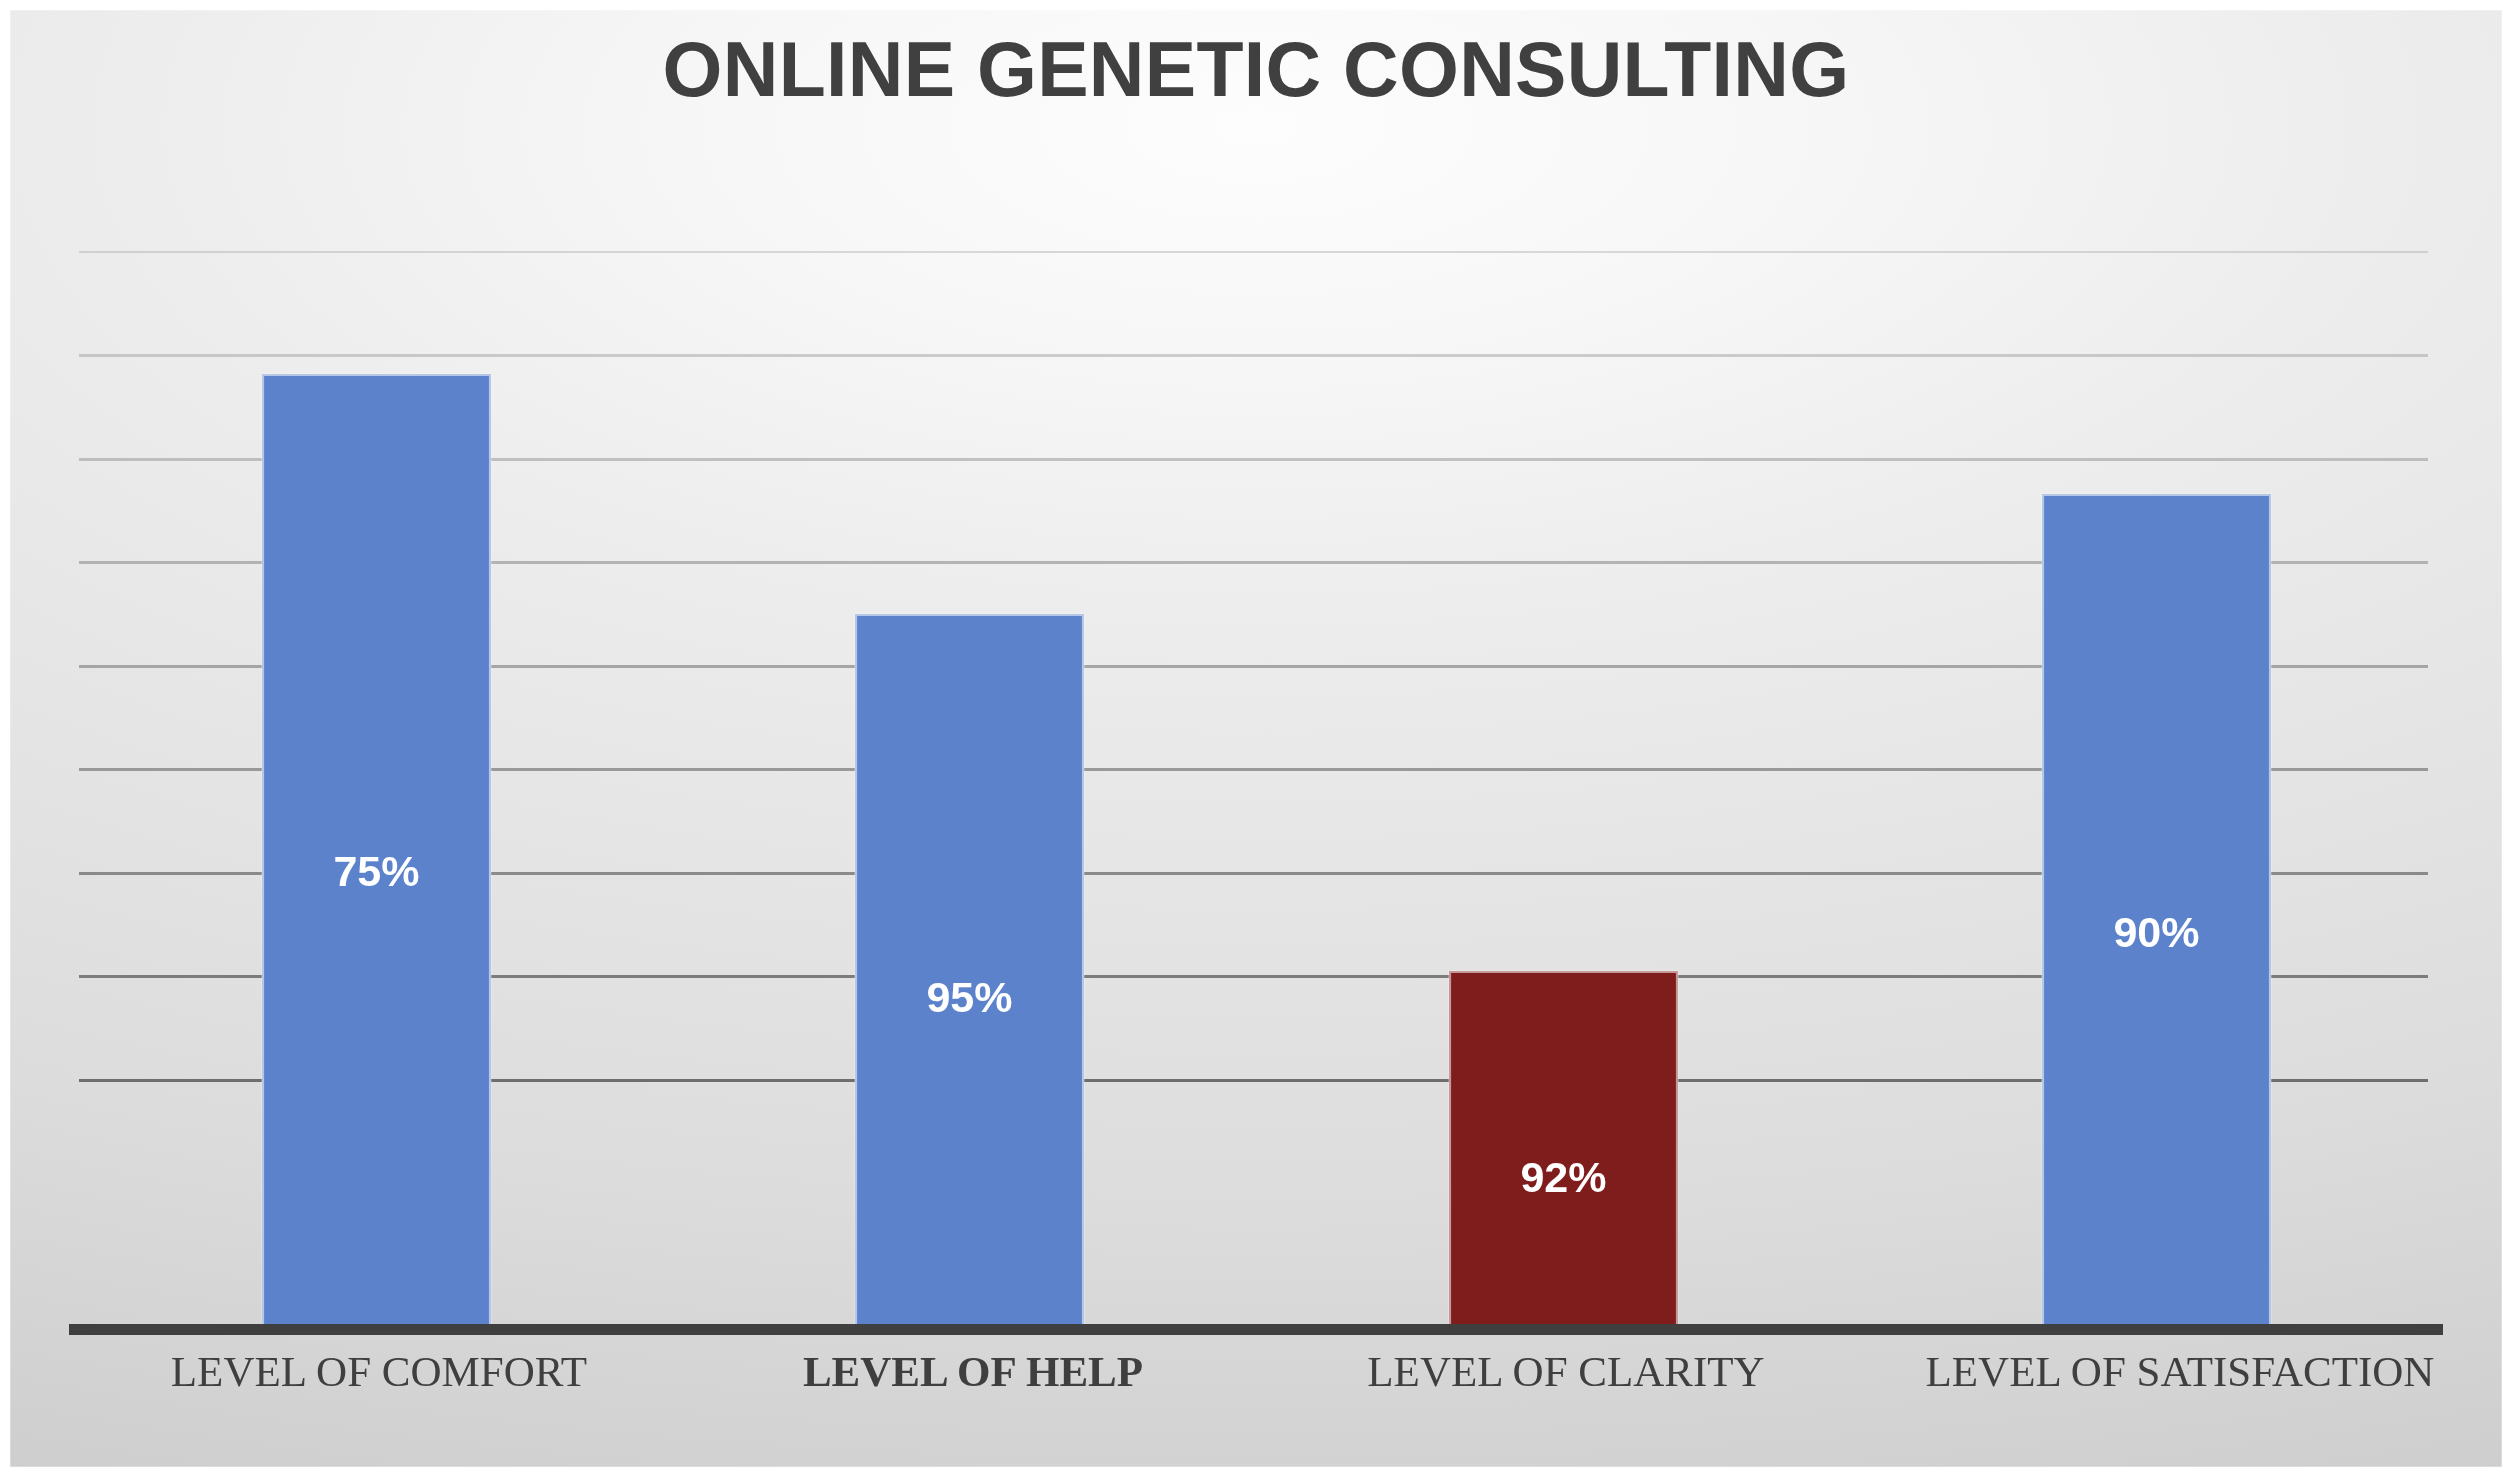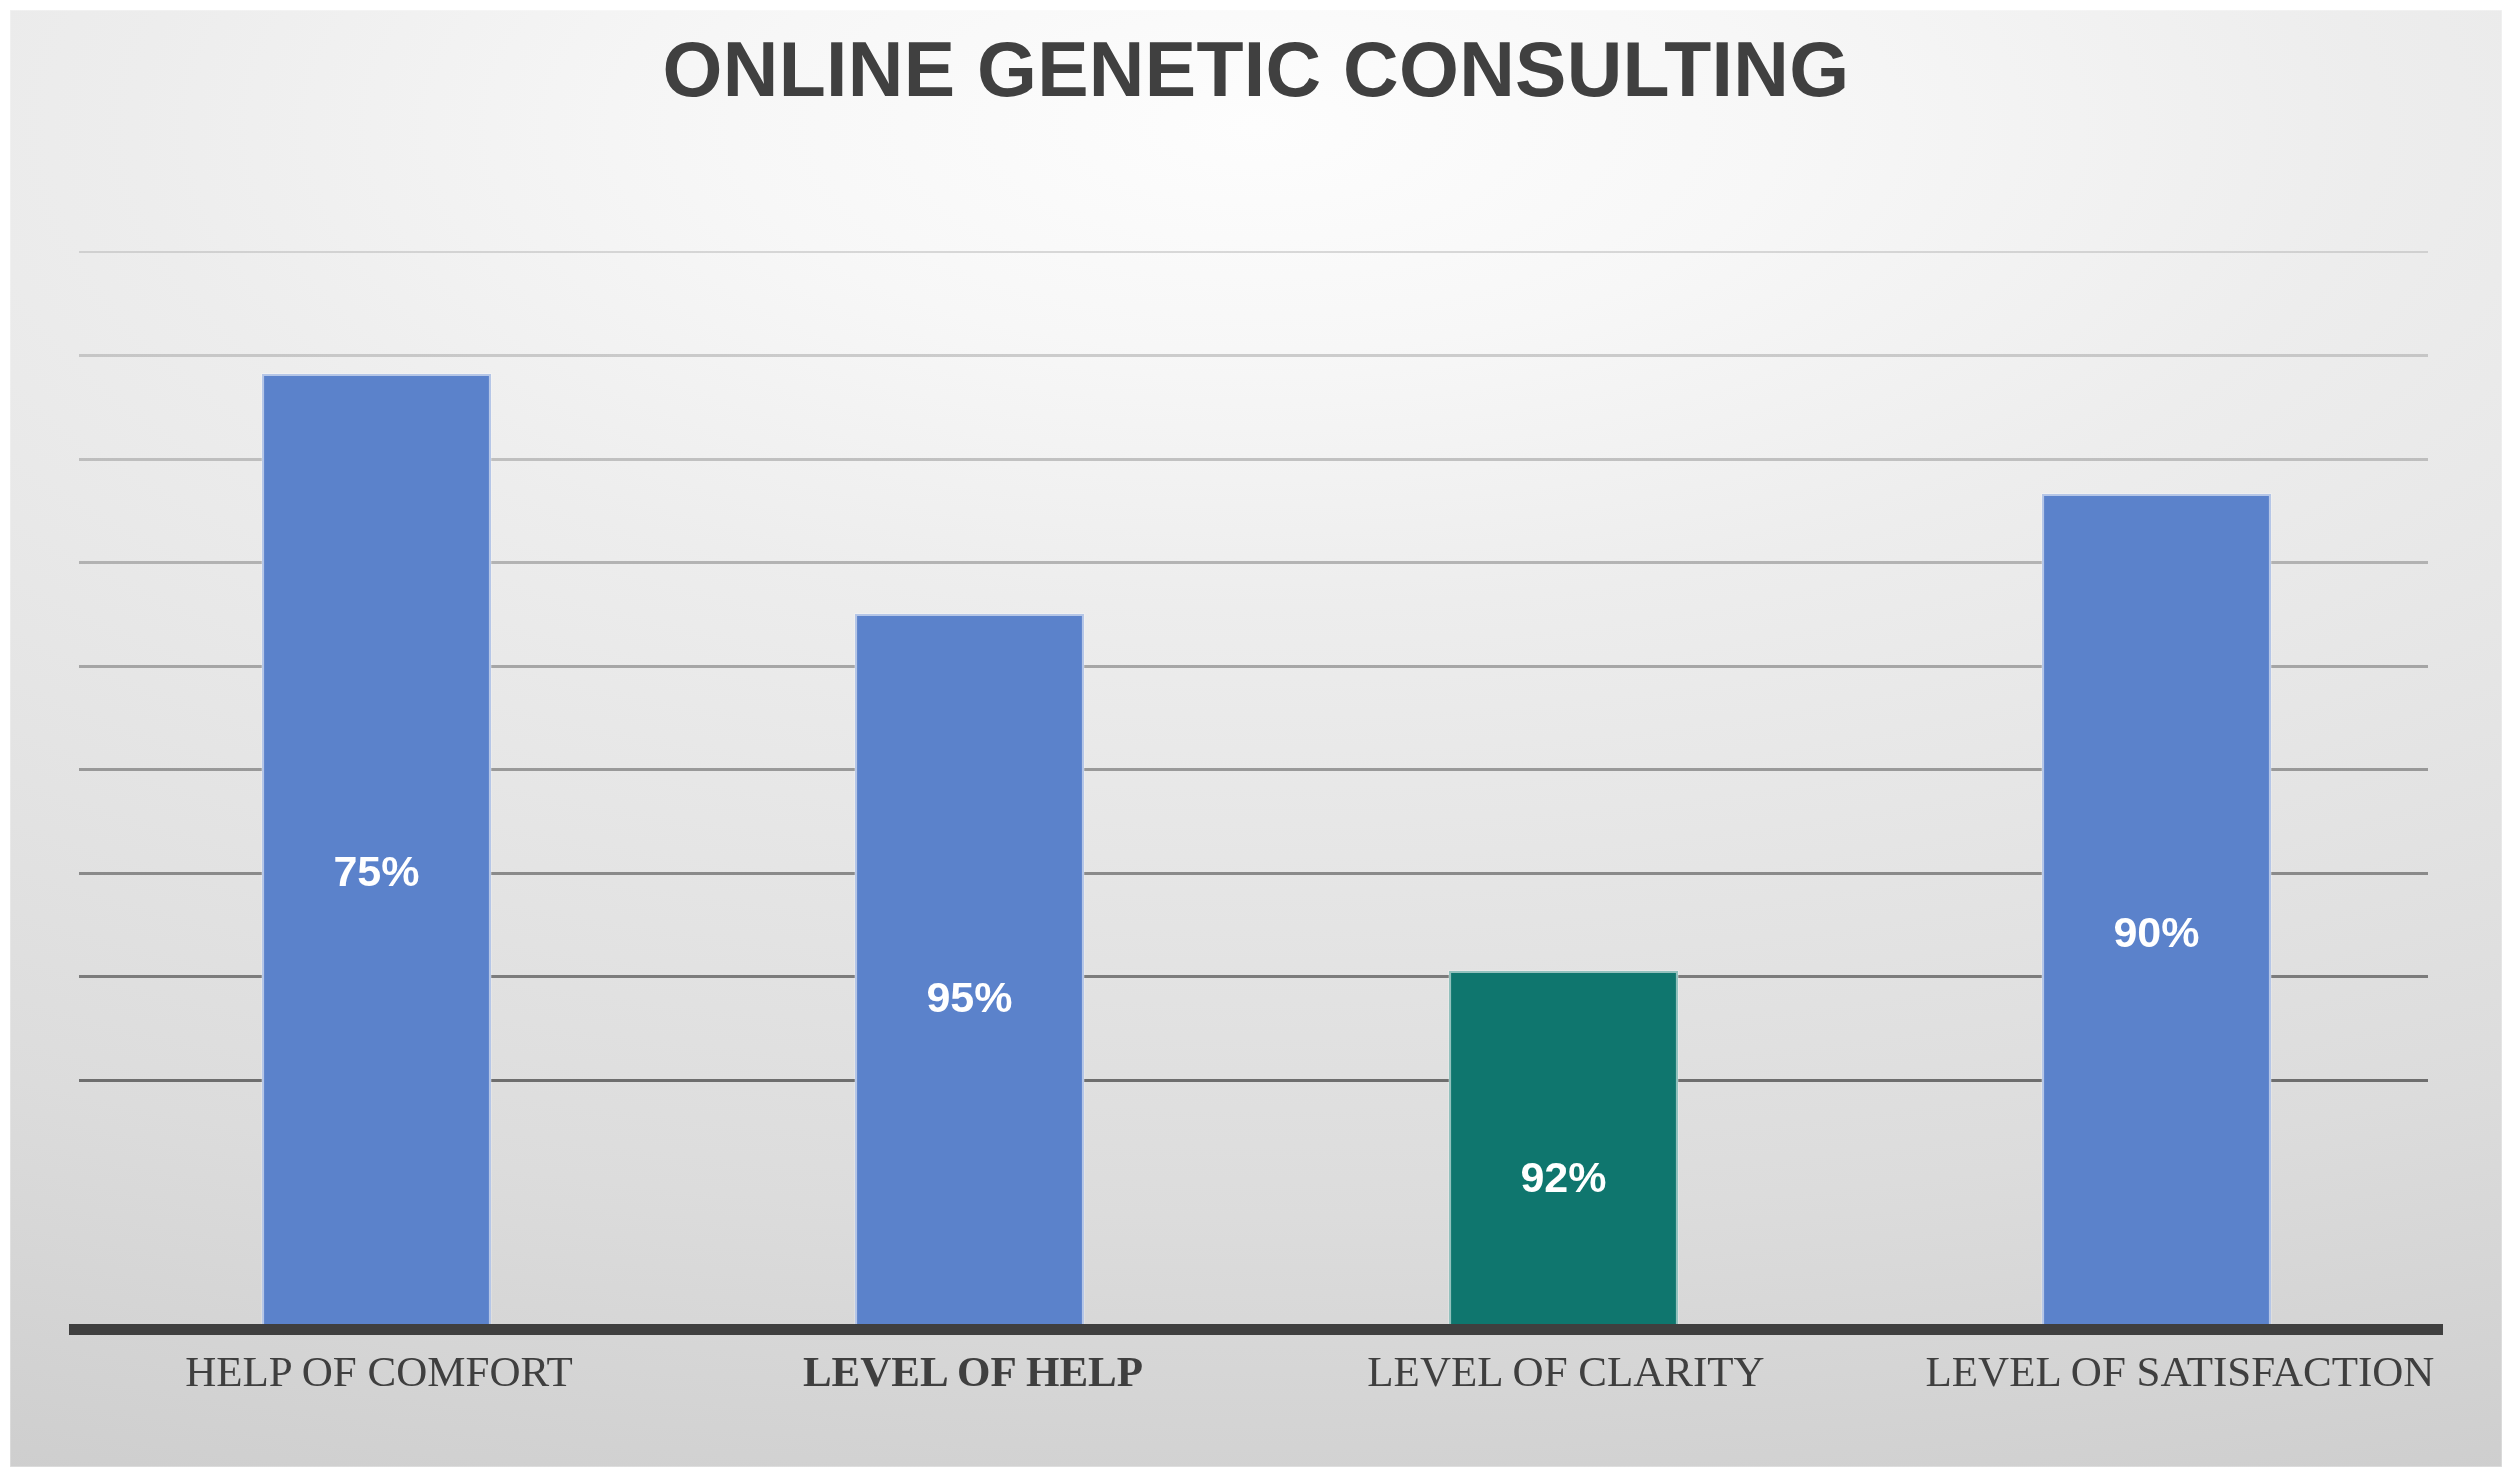--- a/index.html
+++ b/index.html
@@ -126,32 +126,32 @@
         <div class="gridline" style="top: 730px; background: rgba(115, 115, 115, 0.92);"></div>
         <div class="gridline" style="top: 834px; background: rgba(105, 105, 105, 0.96);"></div>
       </div>
     <div id="bars-layer">
         <div class="bar" style="left: 183px; width: 229px; height: 956px; background: rgb(91, 130, 203);">
           <div class="bar-value" style="top: 476px;">75%</div>
         </div>
         <div class="bar" style="left: 776px; width: 229px; height: 716px; background: rgb(91, 130, 203);">
           <div class="bar-value" style="top: 362px;">95%</div>
         </div>
-        <div class="bar" style="left: 1370px; width: 229px; height: 359px; background: #0f766e;">
+        <div class="bar" style="left: 1370px; width: 229px; height: 359px; background: #7f1d1d;">
           <div class="bar-value" style="top: 185px;">92%</div>
         </div>
         <div class="bar" style="left: 1963px; width: 229px; height: 836px; background: rgb(91, 130, 203);">
           <div class="bar-value" style="top: 417px;">90%</div>
         </div>
       </div>
   </div>
 
   <div id="axis-line"></div>
 
   <div id="labels-layer">
-      <div class="cat-label" style="left: 110px; width: 538px;">HELP OF COMFORT</div>
+      <div class="cat-label" style="left: 110px; width: 538px;">LEVEL OF COMFORT</div>
       <div class="cat-label" style="left: 704px; width: 538px; font-weight: bold;">LEVEL OF HELP</div>
       <div class="cat-label" style="left: 1297px; width: 538px;">LEVEL OF CLARITY</div>
       <div class="cat-label" style="left: 1835px; width: 690px;">LEVEL OF SATISFACTION</div>
     </div>
 
 </div>
 
 
 </body></html>

